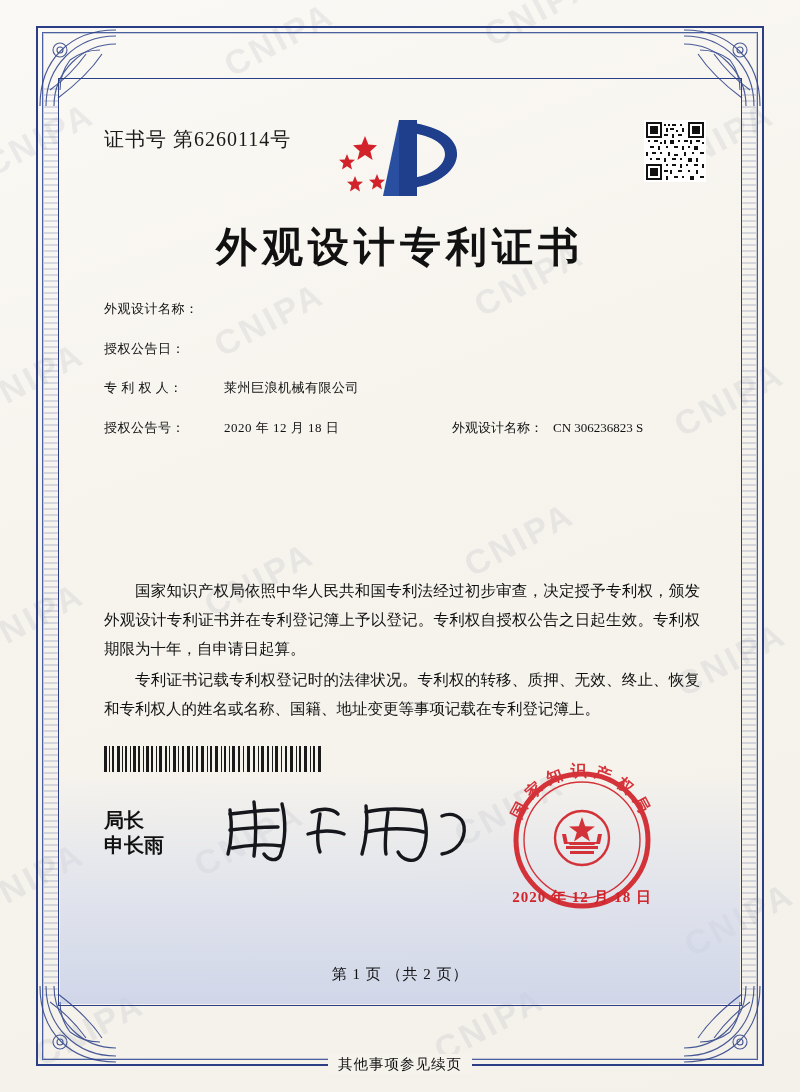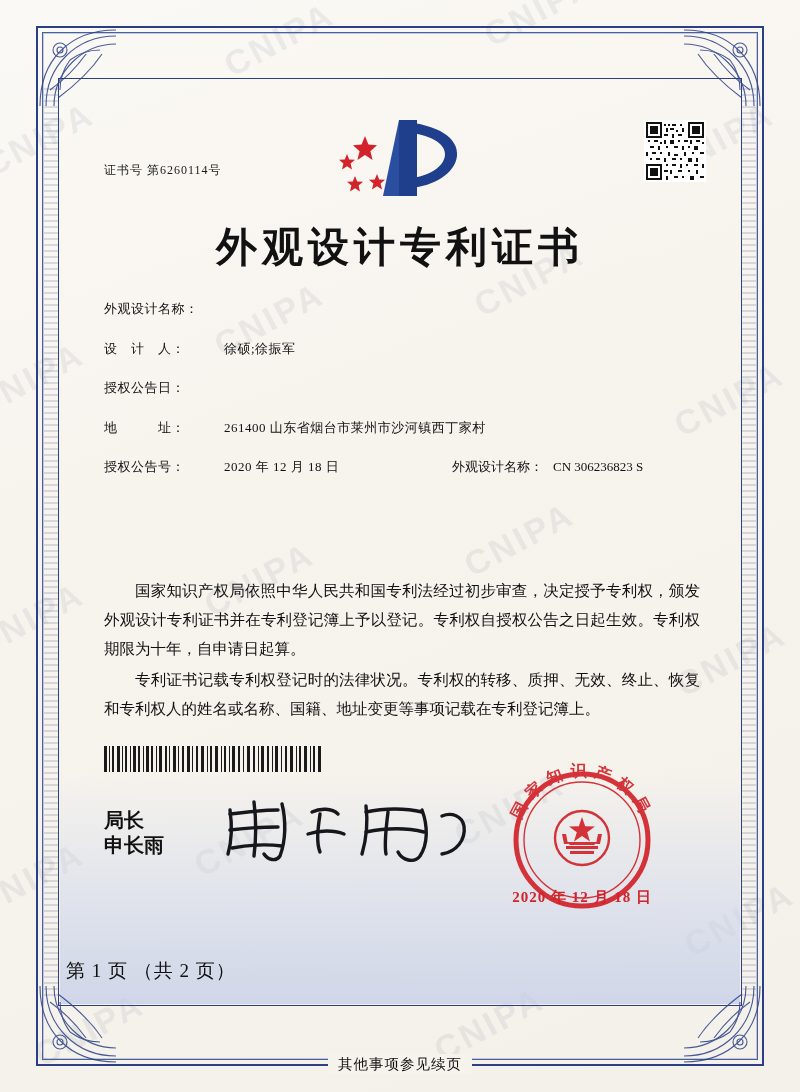--- a/index.html
+++ b/index.html
@@ -92,24 +92,23 @@
   
   .content {
     position: absolute;
     left: 58px; top: 78px; right: 58px; bottom: 86px;
     padding: 0;
   }
 
   .cert-no {
     position: absolute;
     left: 46px; top: 48px;
-    font-size: 12px;
+    font-size: 20px;
     color: #1a1a1a;
     letter-spacing: 1px;
-    margin-top: 36px;
   }
 
   
   .emblem {
     position: absolute;
     left: 50%;
     transform: translateX(-50%);
     top: 36px;
     width: 150px;
     height: 90px;
@@ -224,23 +223,24 @@
     width: 168px;
     text-align: center;
     color: #d2232a;
     font-size: 15px;
     letter-spacing: 1px;
     font-weight: 600;
   }
 
   .page-num {
     position: absolute;
-    left: 8px; right: 0;
+    left: 0; right: 0;
     bottom: 22px;
-    font-size: 19px;
+    text-align: center;
+    font-size: 15px;
     color: #111;
     letter-spacing: 1px;
   }
 
   .footnote {
     position: absolute;
     left: 0; right: 0;
     bottom: 18px;
     text-align: center;
     font-size: 14.5px;
@@ -448,29 +448,25 @@
       </svg>
     </div>
 
     <div class="title">外观设计专利证书</div>
 
     <div class="fields">
       <div class="field">
         <span class="lbl">外观设计名称：</span>
       </div>
       <div class="field">
-        <span class="lbl">设　计　人：</span>
-        <span class="val">徐硕;徐振军</span>
-      </div>
-      <div class="field">
         <span class="lbl">授权公告日：</span>
       </div>
       <div class="field">
-        <span class="lbl">地　　　址：</span>
-        <span class="val">261400 山东省烟台市莱州市沙河镇西丁家村</span>
+        <span class="lbl">专 利 权 人：</span>
+        <span class="val">莱州巨浪机械有限公司</span>
       </div>
       <div class="field">
         <span class="lbl">授权公告号：</span>
         <span class="val" style="flex:0 0 200px;">2020 年 12 月 18 日</span>
         <span class="lbl2">外观设计名称：</span>
         <span class="val2">CN 306236823 S</span>
       </div>
     </div>
 
     <div class="para">

